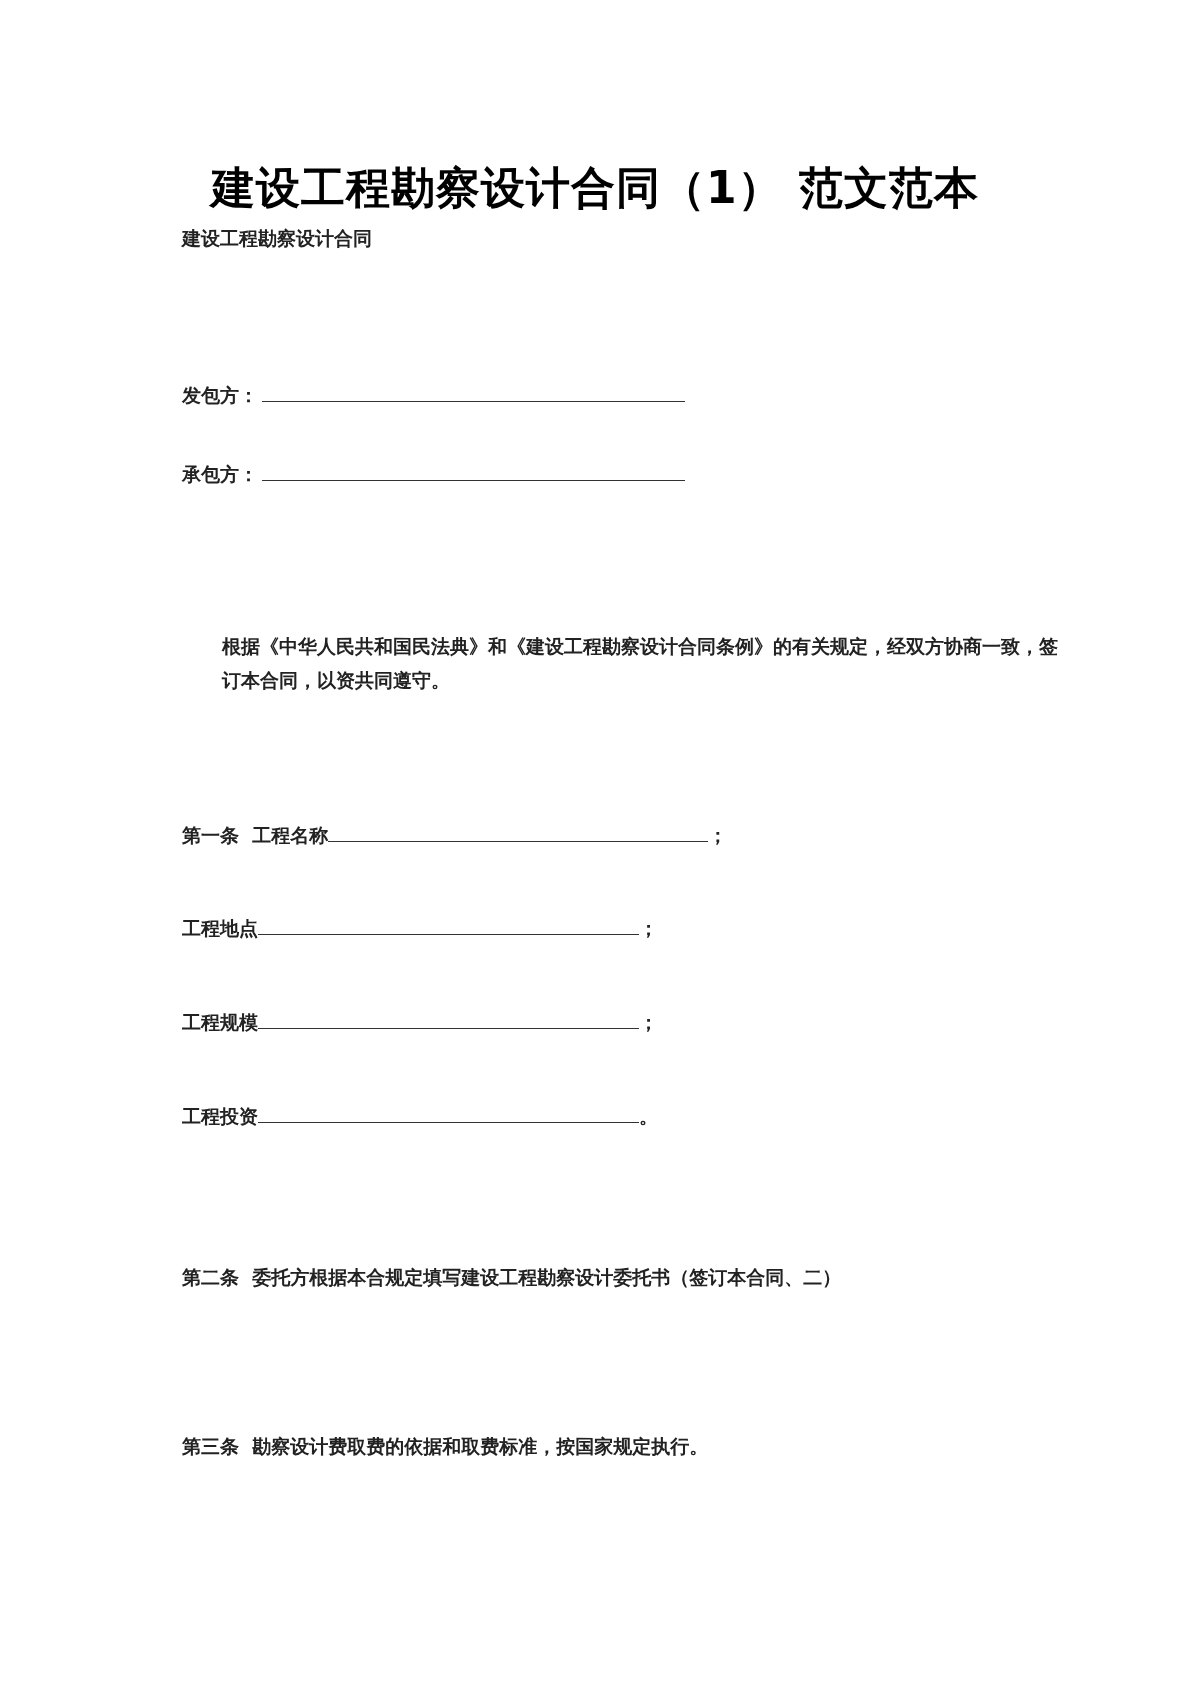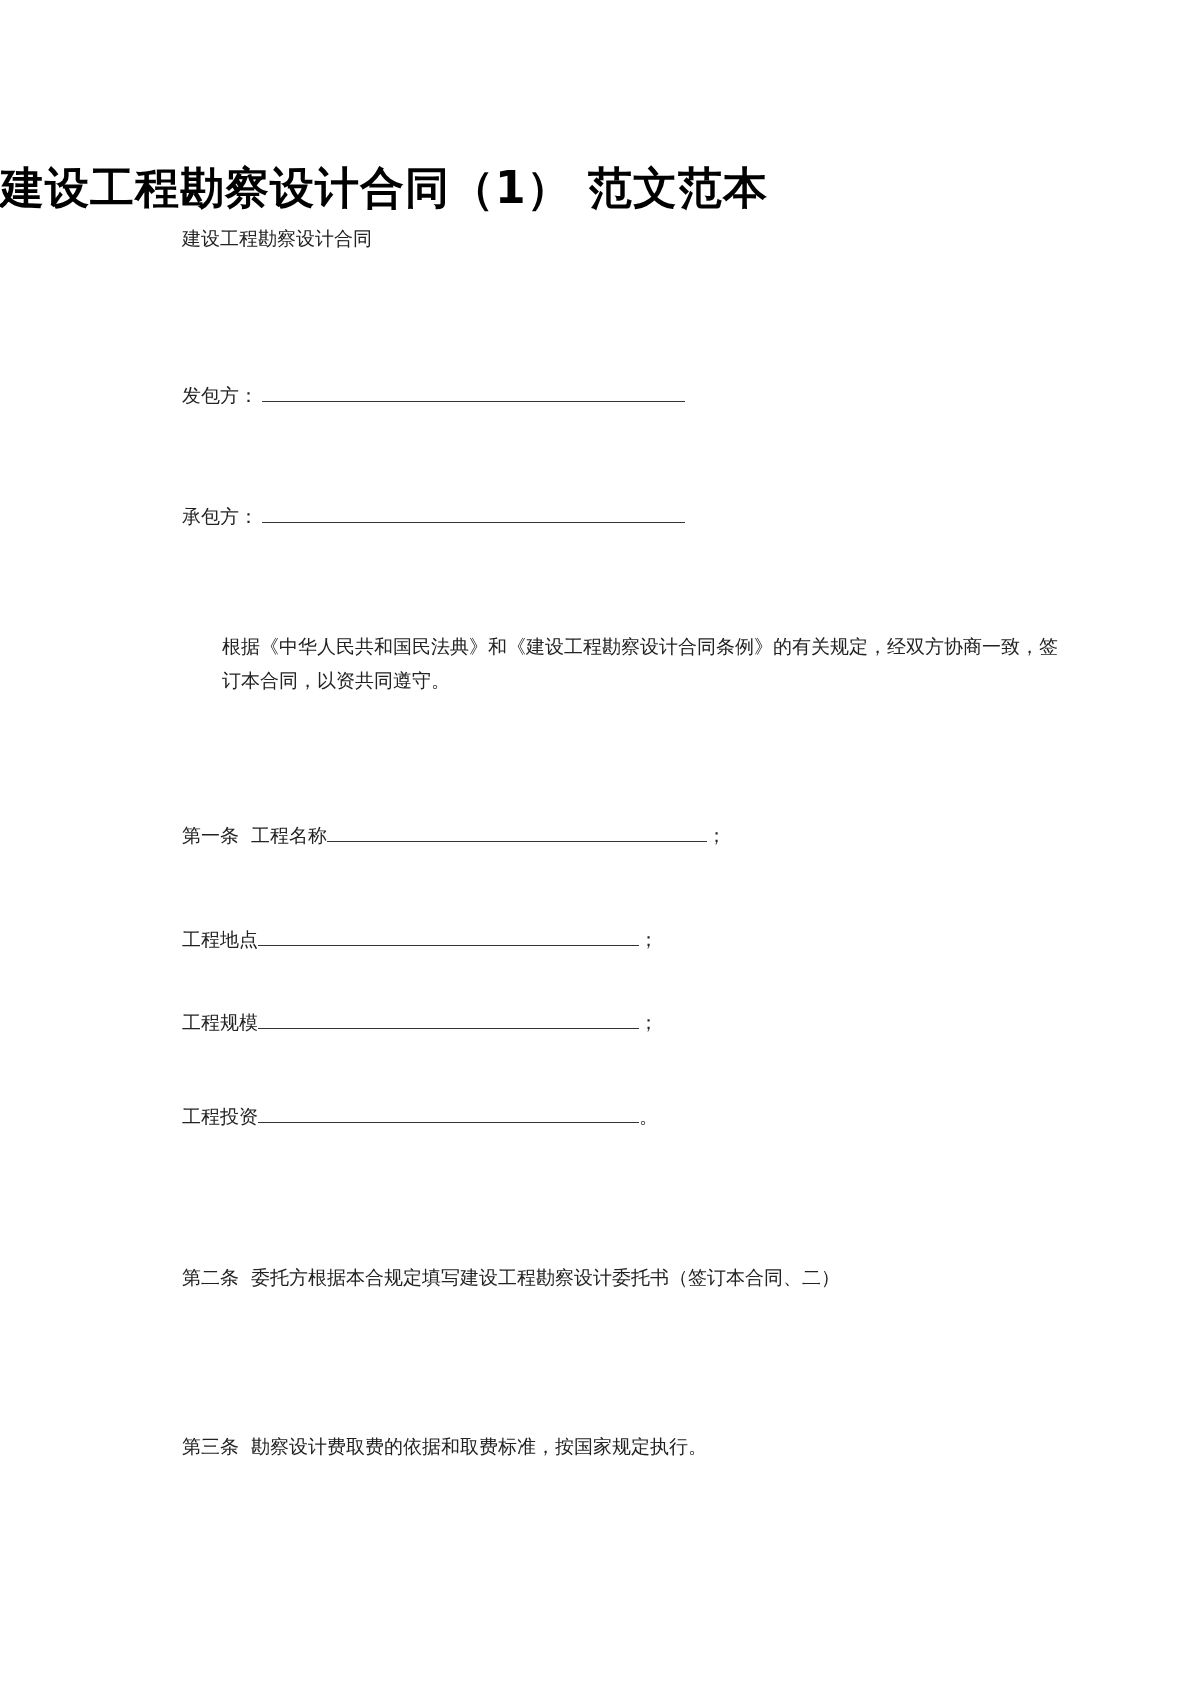--- a/index.html
+++ b/index.html
@@ -1,48 +1,48 @@
 <!DOCTYPE html>
 <html><head>
   <meta charset="utf-8">
   <style>
     html, body { margin: 0; padding: 0; background: #ffffff; }
     body { width: 1190px; height: 1683px; position: relative; overflow: hidden;
            font-family: "DejaVu Serif", "Liberation Serif", serif; color: #1a1a1a; }
-    .abs { position: absolute; white-space: nowrap; }
-    .title { left: 0; width: 1190px; top: 160px; 
+    .abs { position: absolute; white-space: nowrap; font-weight: bold; }
+    .title { left: 0; width: 1190px; top: 160px; text-align: center;
              font-family: "DejaVu Sans", "Liberation Sans", sans-serif;
              font-weight: bold; font-size: 44px; line-height: 56px; color: #000; letter-spacing: 1px; }
     .body-text { left: 182px; font-size: 19px; line-height: 24px; color: #222; }
     .blank { display: inline-block; border-bottom: 1.5px solid #333; vertical-align: baseline; height: 1px; }
     .para { left: 182px; width: 840px; font-size: 19px; line-height: 34px; color: #222;
             white-space: normal; margin-left: 40px; }
   </style>
 </head>
 <body>
 
 <div class="abs title">建设工程勘察设计合同（1） 范文范本</div>
 
 <div class="abs body-text" style="top:226px;">建设工程勘察设计合同</div>
 
 <div class="abs body-text" style="top:383px;text-align:center;">
   <span>发包方：</span><span class="blank" style="width:423px;margin-left:4px;"></span>
 </div>
 
-<div class="abs body-text" style="top:504px;text-align:center;">
+<div class="abs body-text" style="top:462px;text-align:center;">
   <span>承包方：</span><span class="blank" style="width:423px;margin-left:4px;"></span>
 </div>
 
 <div class="abs para" style="top:629px;">根据《中华人民共和国民法典》和《建设工程勘察设计合同条例》的有关规定，经双方协商一致，签订本合同，以资共同遵守。</div>
 
 <div class="abs body-text" style="top:823px;text-align:center;">
   <span style="white-space:pre;">第一条  工程名称</span><span class="blank" style="width:380px;"></span><span>；</span>
 </div>
 
-<div class="abs body-text" style="top:916px;margin-top:11px;">
+<div class="abs body-text" style="top:916px;">
   <span>工程地点</span><span class="blank" style="width:381px;"></span><span>；</span>
 </div>
 
 <div class="abs body-text" style="top:1010px;">
   <span>工程规模</span><span class="blank" style="width:381px;"></span><span>；</span>
 </div>
 
 <div class="abs body-text" style="top:1104px;">
   <span>工程投资</span><span class="blank" style="width:381px;"></span><span>。</span>
 </div>

